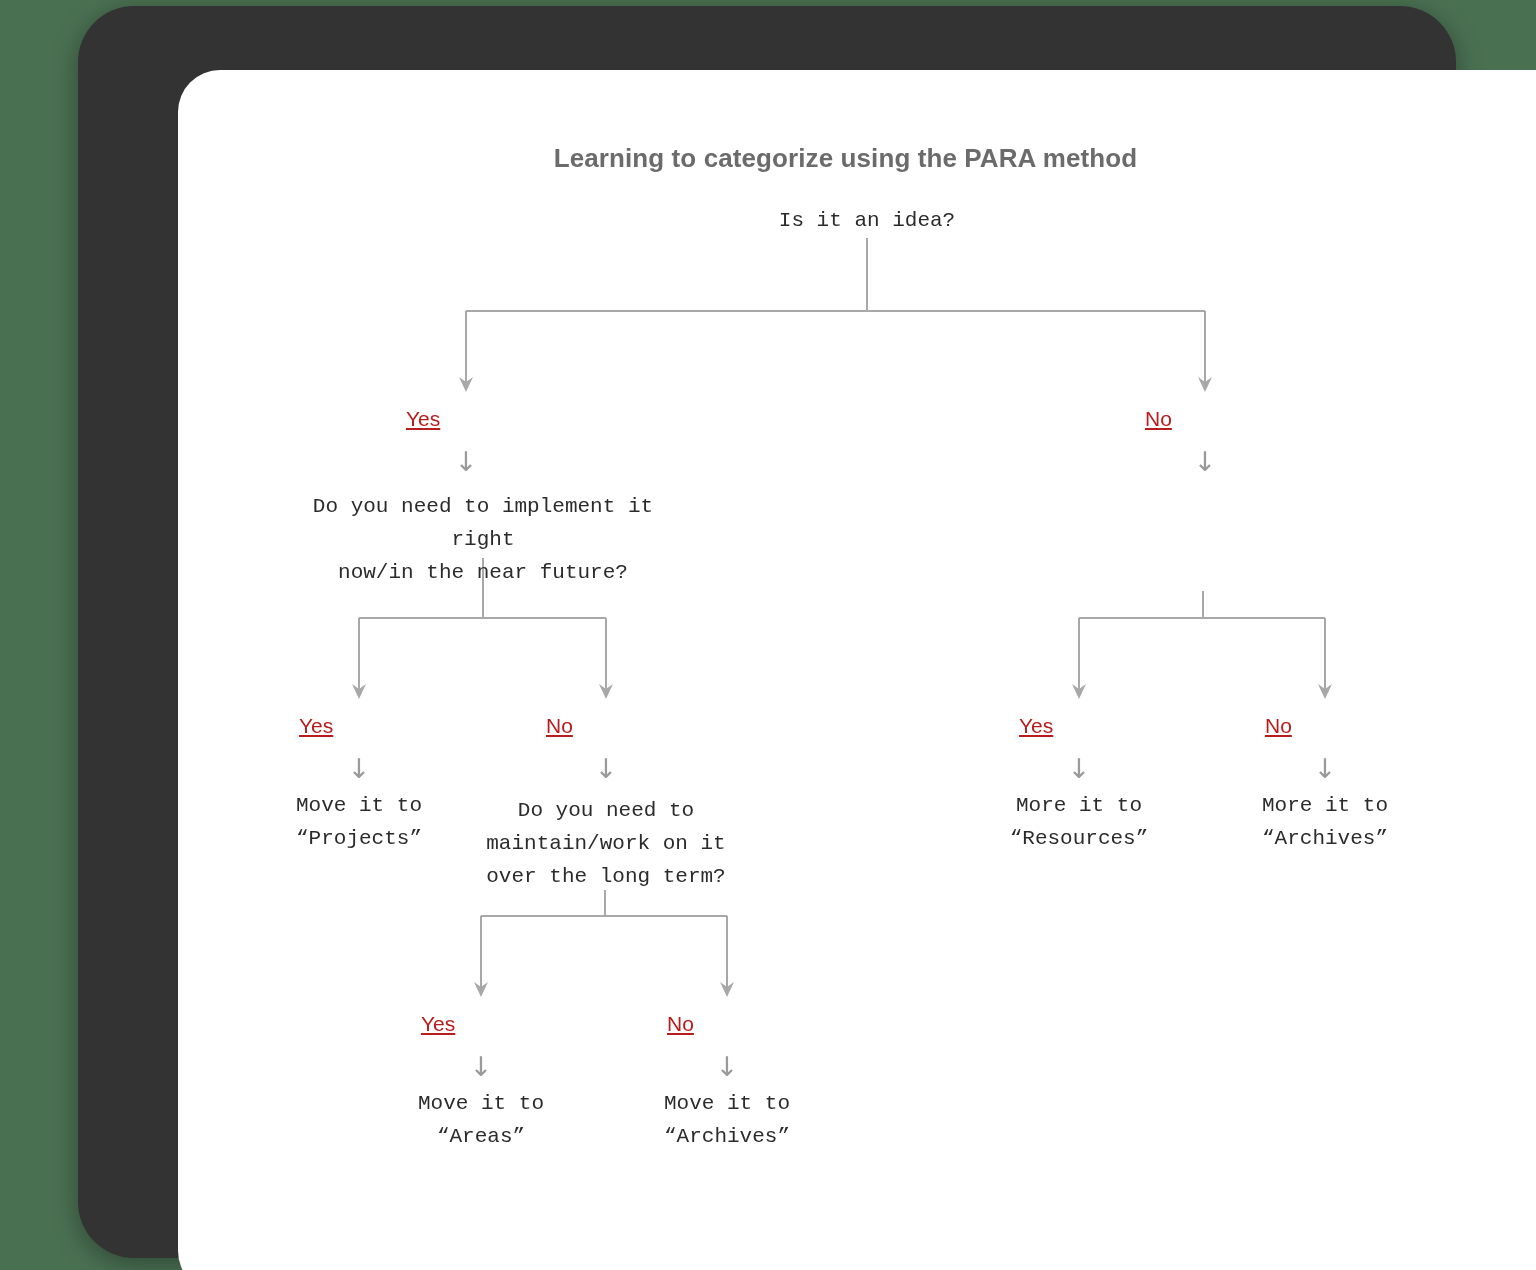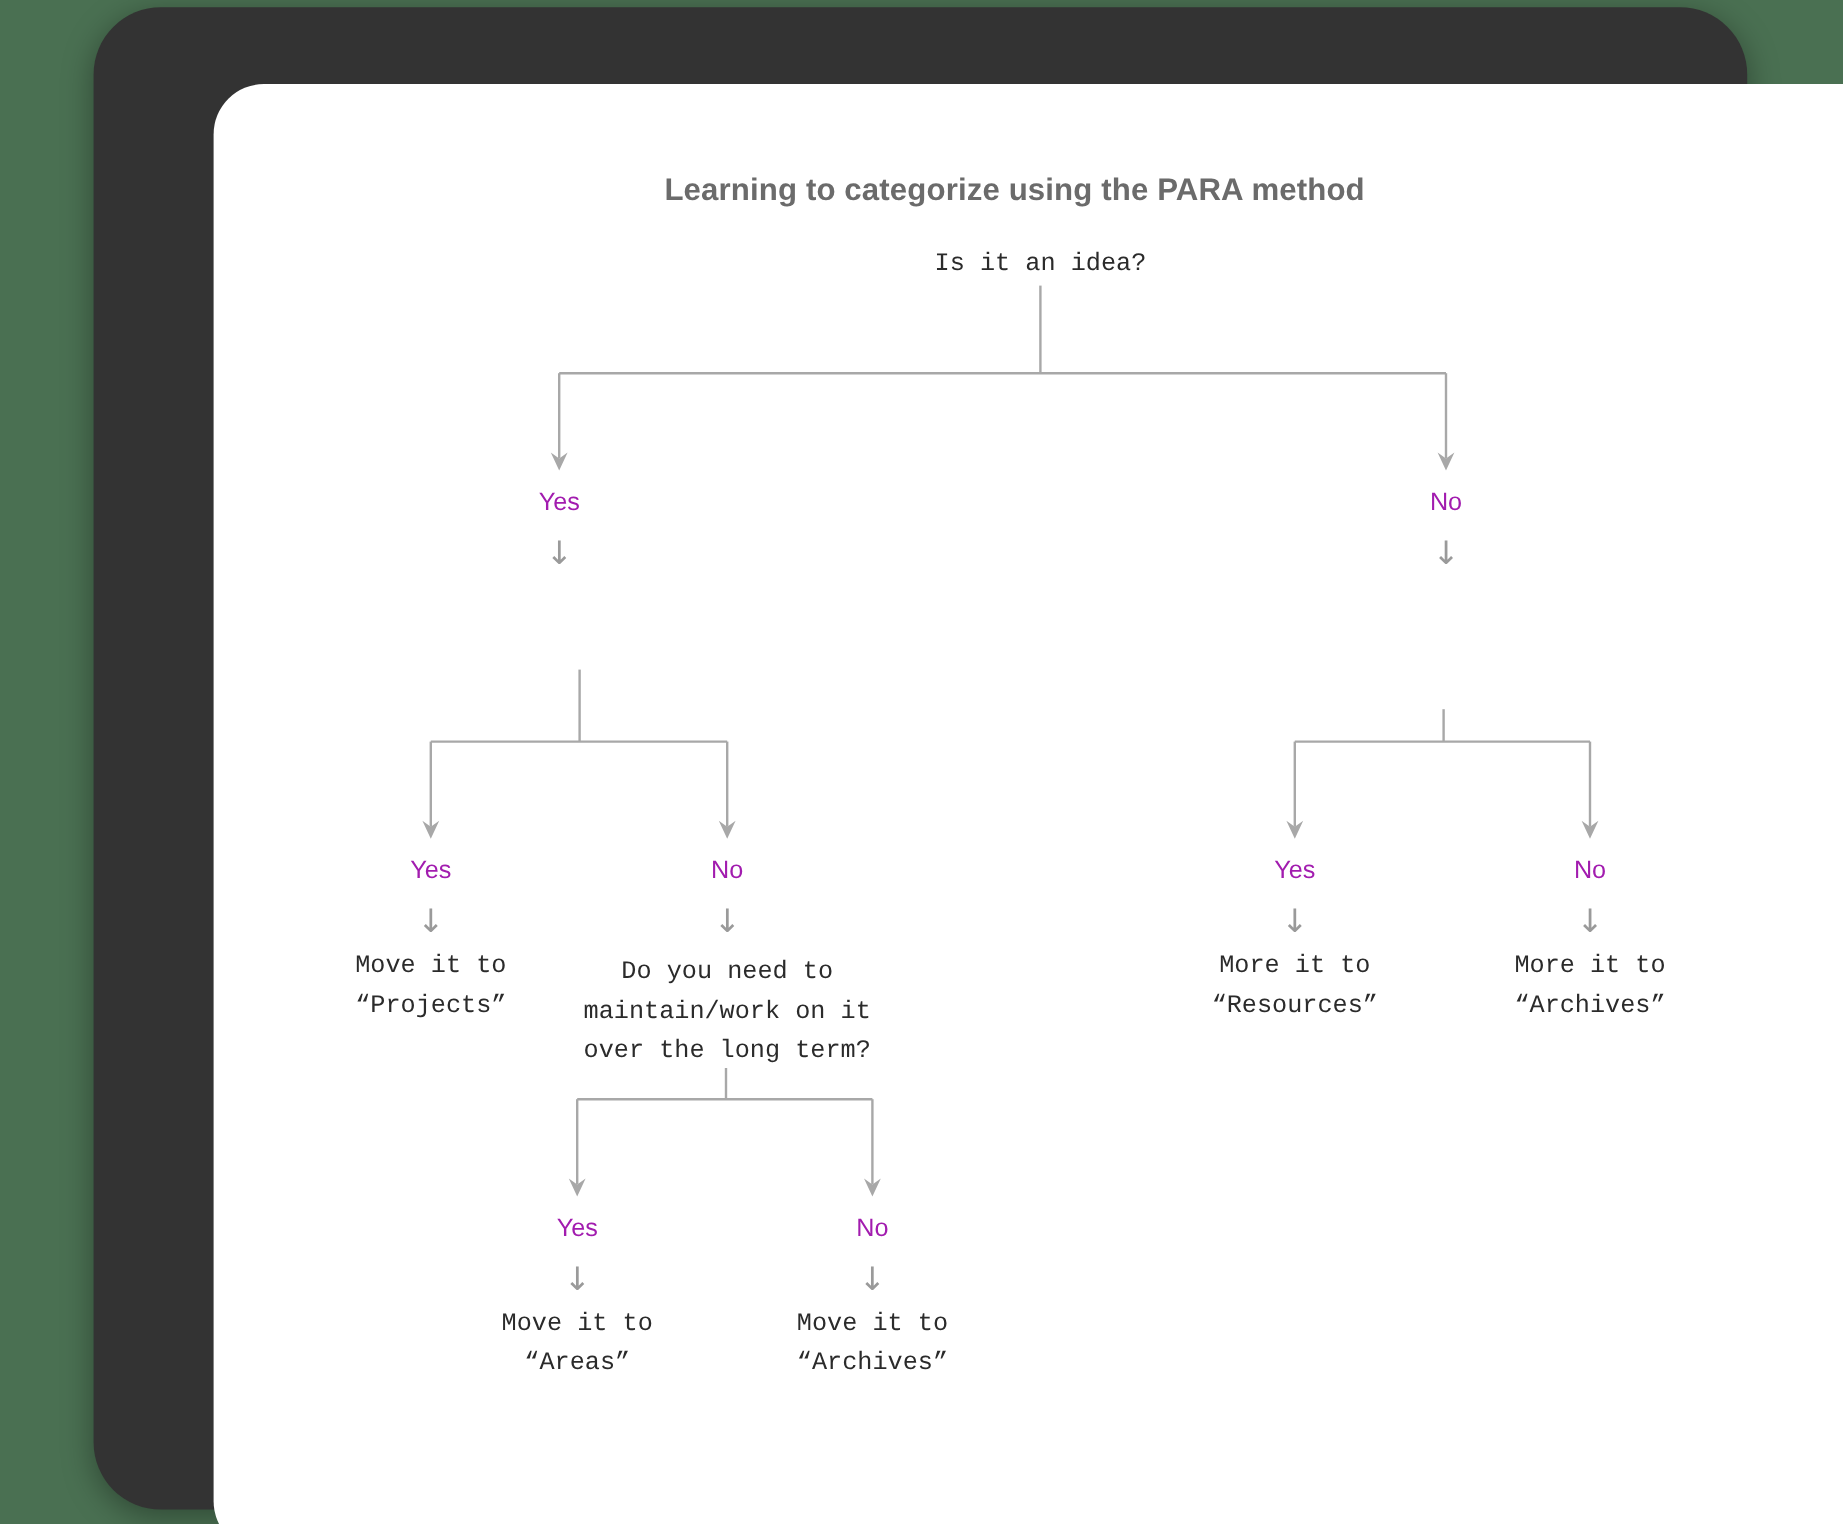--- a/index.html
+++ b/index.html
@@ -75,24 +75,25 @@
     text-align: center;
     color: #2b2b2b;
     font-size: 21px;
     line-height: 33px;
     white-space: pre-line;
     font-family: Liberation Mono, monospace;
   }
 
   .branch-label {
     position: absolute;
-    text-align: center;
-    color: #a21caf;
+    text-align: left;
+    color: #b91c1c;
     font-size: 21px;
     line-height: 26px;
+    text-decoration: underline;
   }
 
   .arrow-glyph {
     position: absolute;
     text-align: center;
     color: #9a9a9a;
     font-size: 27px;
     line-height: 27px;
     font-family: "DejaVu Sans", sans-serif;
   }
@@ -149,20 +150,22 @@
       </svg>
 
       <div class="node" style="left:489px; top:134px; width:400px;">Is it an idea?</div>
 
       <div class="branch-label" style="left:228px; top:336px; width:120px;">Yes</div>
       <div class="arrow-glyph" style="left:228px; top:378px; width:120px;">↓</div>
 
       <div class="branch-label" style="left:967px; top:336px; width:120px;">No</div>
       <div class="arrow-glyph" style="left:967px; top:378px; width:120px;">↓</div>
 
+      <div class="node" style="left:105px; top:420px; width:400px;">Do you need to implement it right
+now/in the near future?</div>
 
 
       <div class="branch-label" style="left:121px; top:643px; width:120px;">Yes</div>
       <div class="arrow-glyph" style="left:121px; top:685px; width:120px;">↓</div>
 
       <div class="branch-label" style="left:368px; top:643px; width:120px;">No</div>
       <div class="arrow-glyph" style="left:368px; top:685px; width:120px;">↓</div>
 
       <div class="branch-label" style="left:841px; top:643px; width:120px;">Yes</div>
       <div class="arrow-glyph" style="left:841px; top:685px; width:120px;">↓</div>

